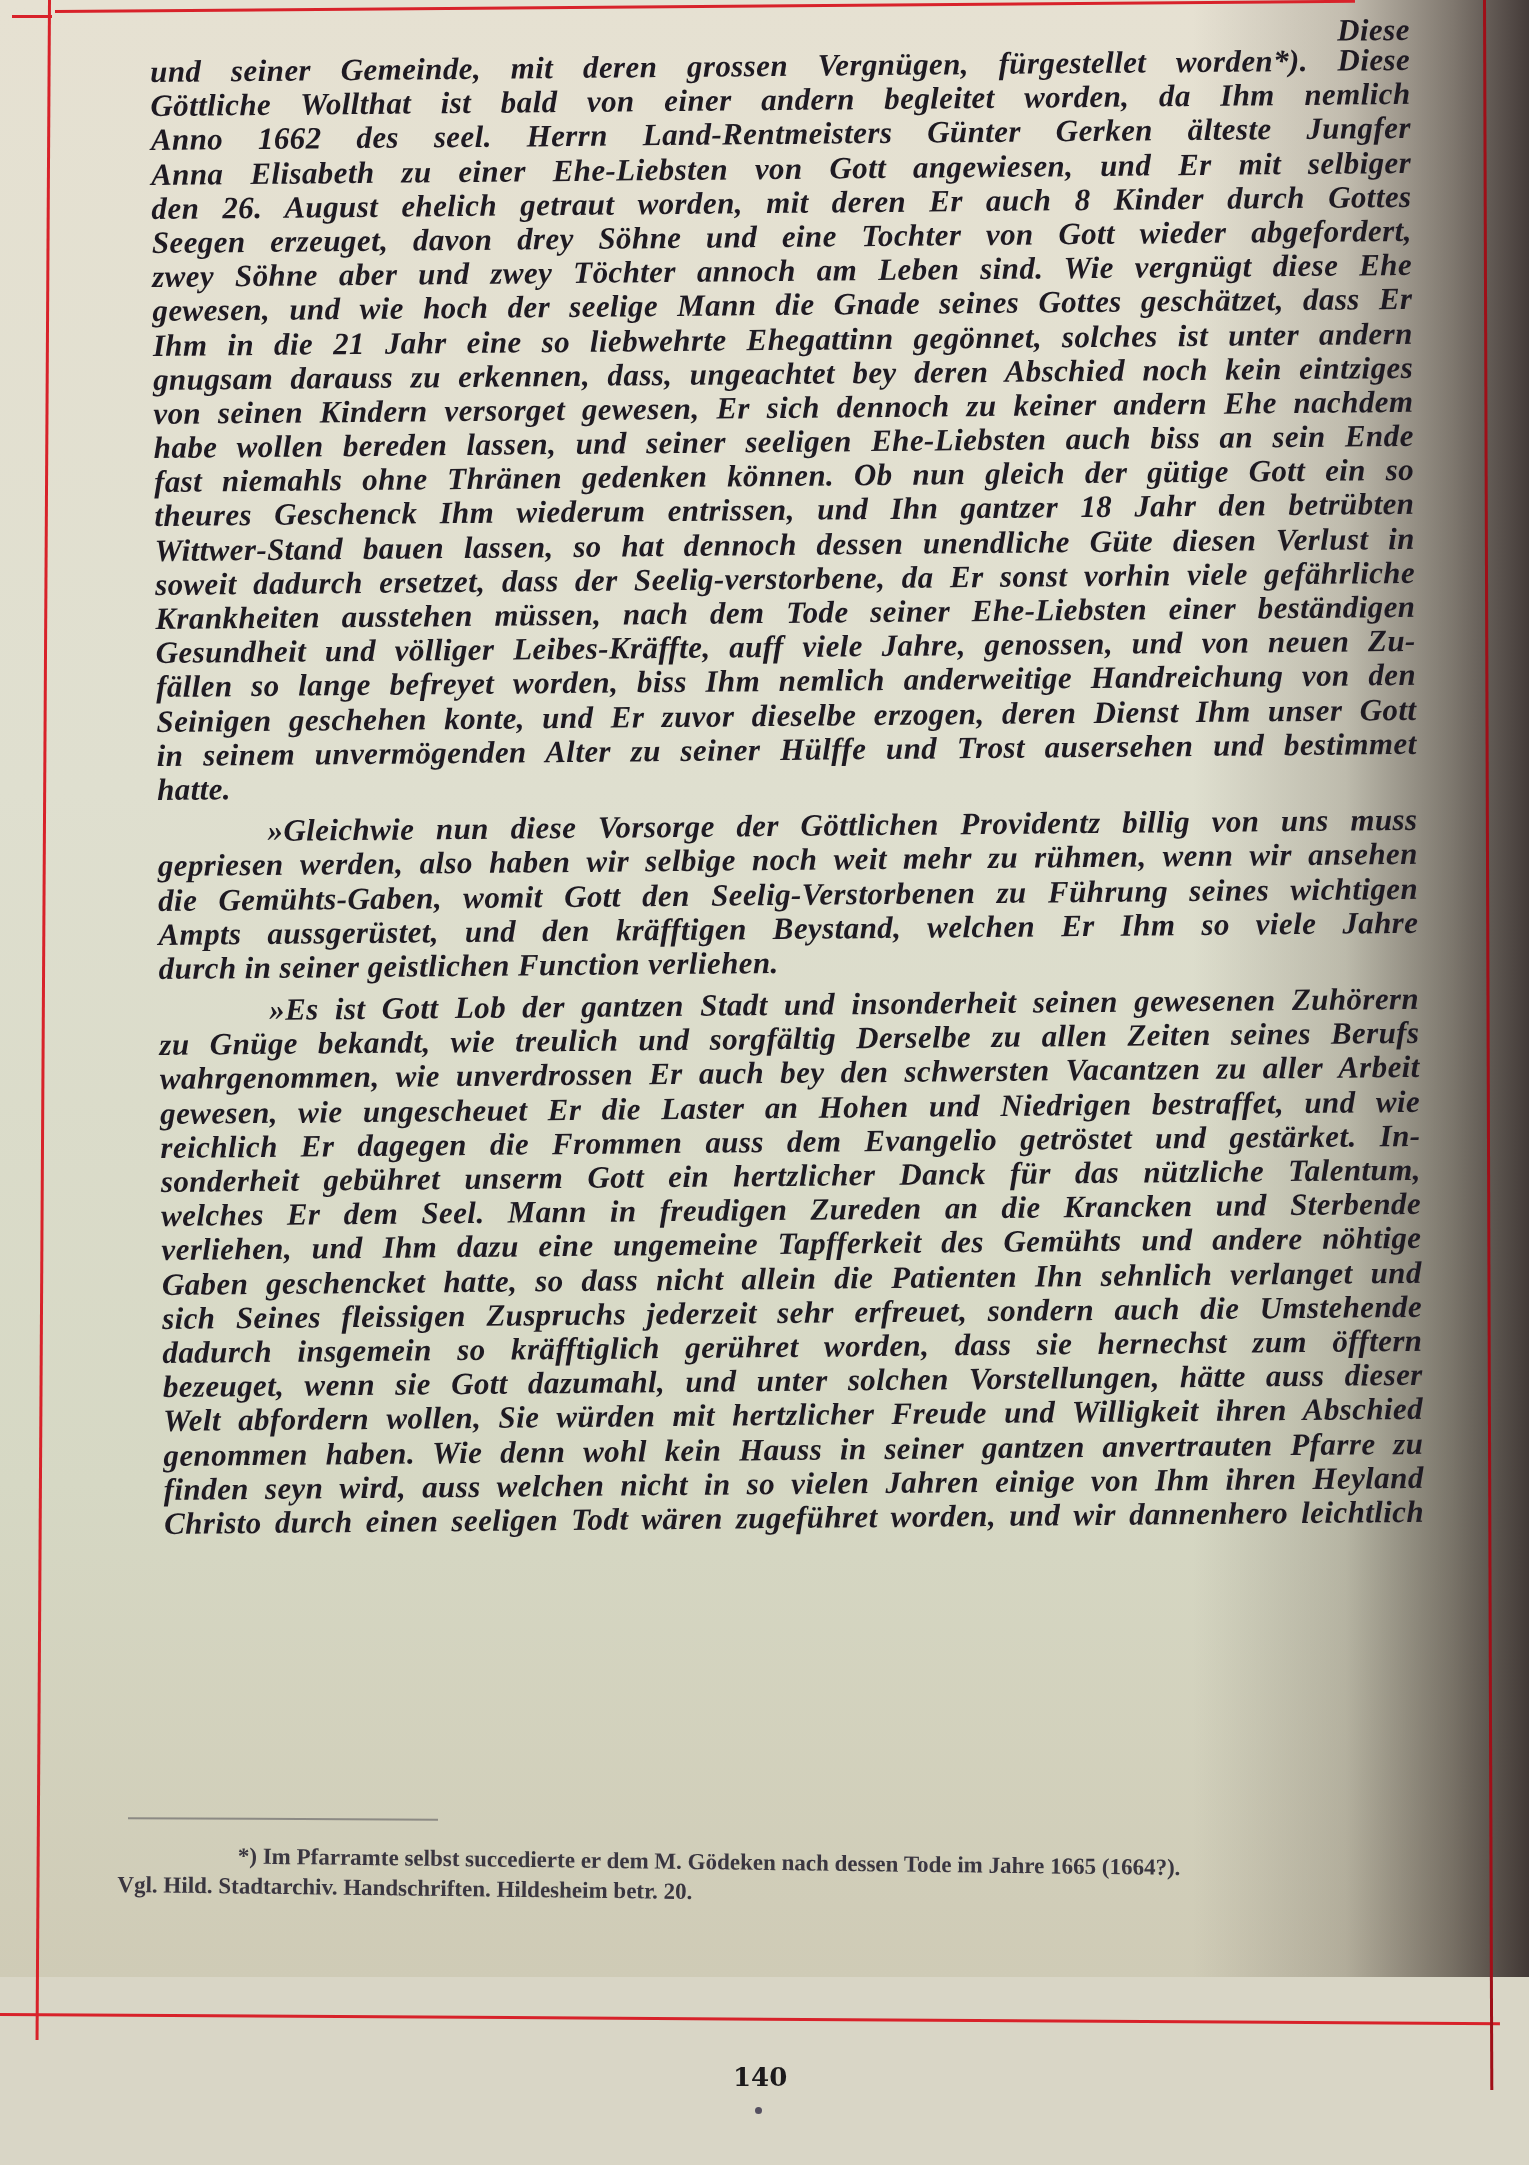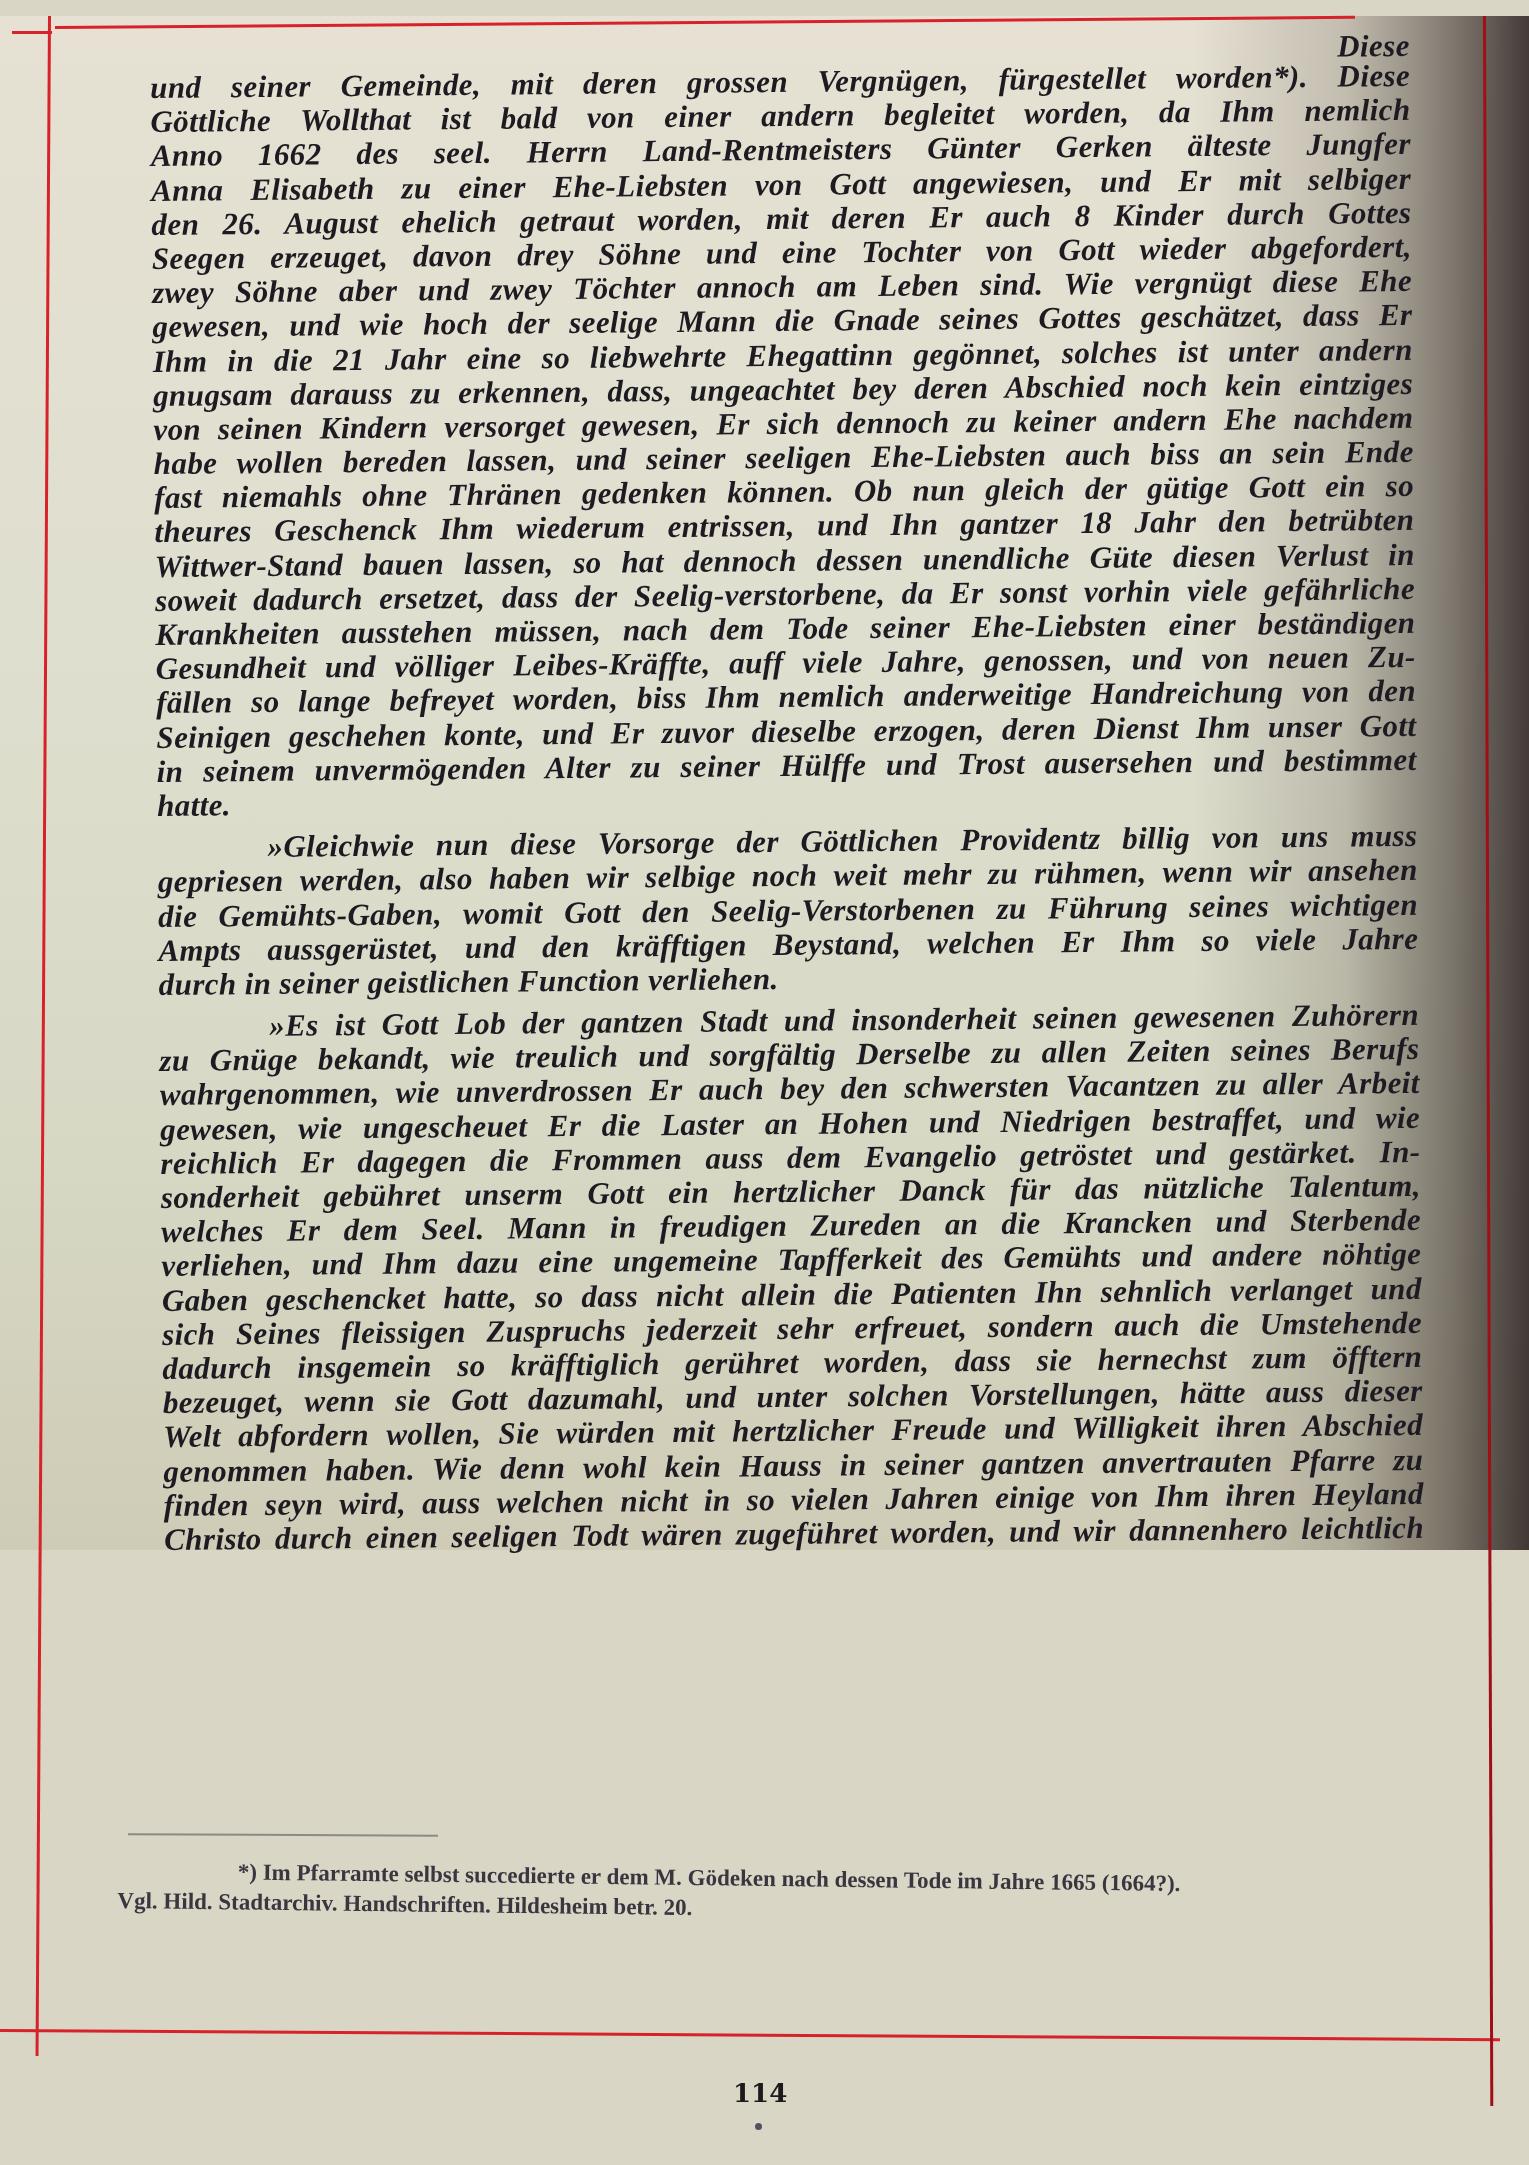--- a/index.html
+++ b/index.html
@@ -2,21 +2,21 @@
 <html><head>
 <meta charset="utf-8">
 <style>
   html, body { margin: 0; padding: 0; }
   body {
     width: 1529px; height: 2165px; overflow: hidden; position: relative;
     background: #d9d6c6;
     font-family: "DejaVu Serif", "Liberation Serif", serif;
   }
   .page {
-    position: absolute; left: 0; top: 16px; width: 1529px; height: 1534px;
+    position: absolute; left: 0; top: 0; width: 1529px; height: 1977px;
     background:
       linear-gradient(90deg, rgba(0,0,0,0) 0%, rgba(0,0,0,0) 78%, rgba(90,80,70,0.25) 88%, rgba(60,50,45,0.6) 95%, rgba(40,30,30,0.85) 100%),
       linear-gradient(180deg, #e6e1d2 0%, #dfdfcf 40%, #d6d8c4 75%, #cfcbb6 100%);
   }
   .redline { position: absolute; background: #d8222a; }
   .red-top { left: 55px; top: 10px; width: 1300px; height: 3px; transform: rotate(-0.45deg); transform-origin: left top; }
   .red-top-stub { left: 12px; top: 15px; width: 40px; height: 3px; }
   .red-left { left: 48px; top: 0; width: 3px; height: 2040px; transform: rotate(0.35deg); transform-origin: left top; }
   .red-bottom { left: 0; top: 2013px; width: 1500px; height: 3px; transform: rotate(0.35deg); transform-origin: left top; }
   .red-right { left: 1483px; top: 0; width: 3px; height: 2090px; background: #a00f18; transform: rotate(-0.2deg); transform-origin: left top; }
@@ -118,15 +118,15 @@
     <div class="line">finden seyn wird, auss welchen nicht in so vielen Jahren einige von Ihm ihren Heyland</div>
     <div class="line">Christo durch einen seeligen Todt wären zugeführet worden, und wir dannenhero leichtlich</div>
   </div>
 
   <div class="footnote-rule"></div>
   <div class="footnote">
     <div class="fn-line first">*) Im Pfarramte selbst succedierte er dem M. Gödeken nach dessen Tode im Jahre 1665 (1664?).</div>
     <div class="fn-line">Vgl. Hild. Stadtarchiv. Handschriften. Hildesheim betr. 20.</div>
   </div>
 
-  <div class="page-number">114</div>
+  <div class="page-number">140</div>
   <div class="page-dot"></div>
 </div>
 
 </body></html>

